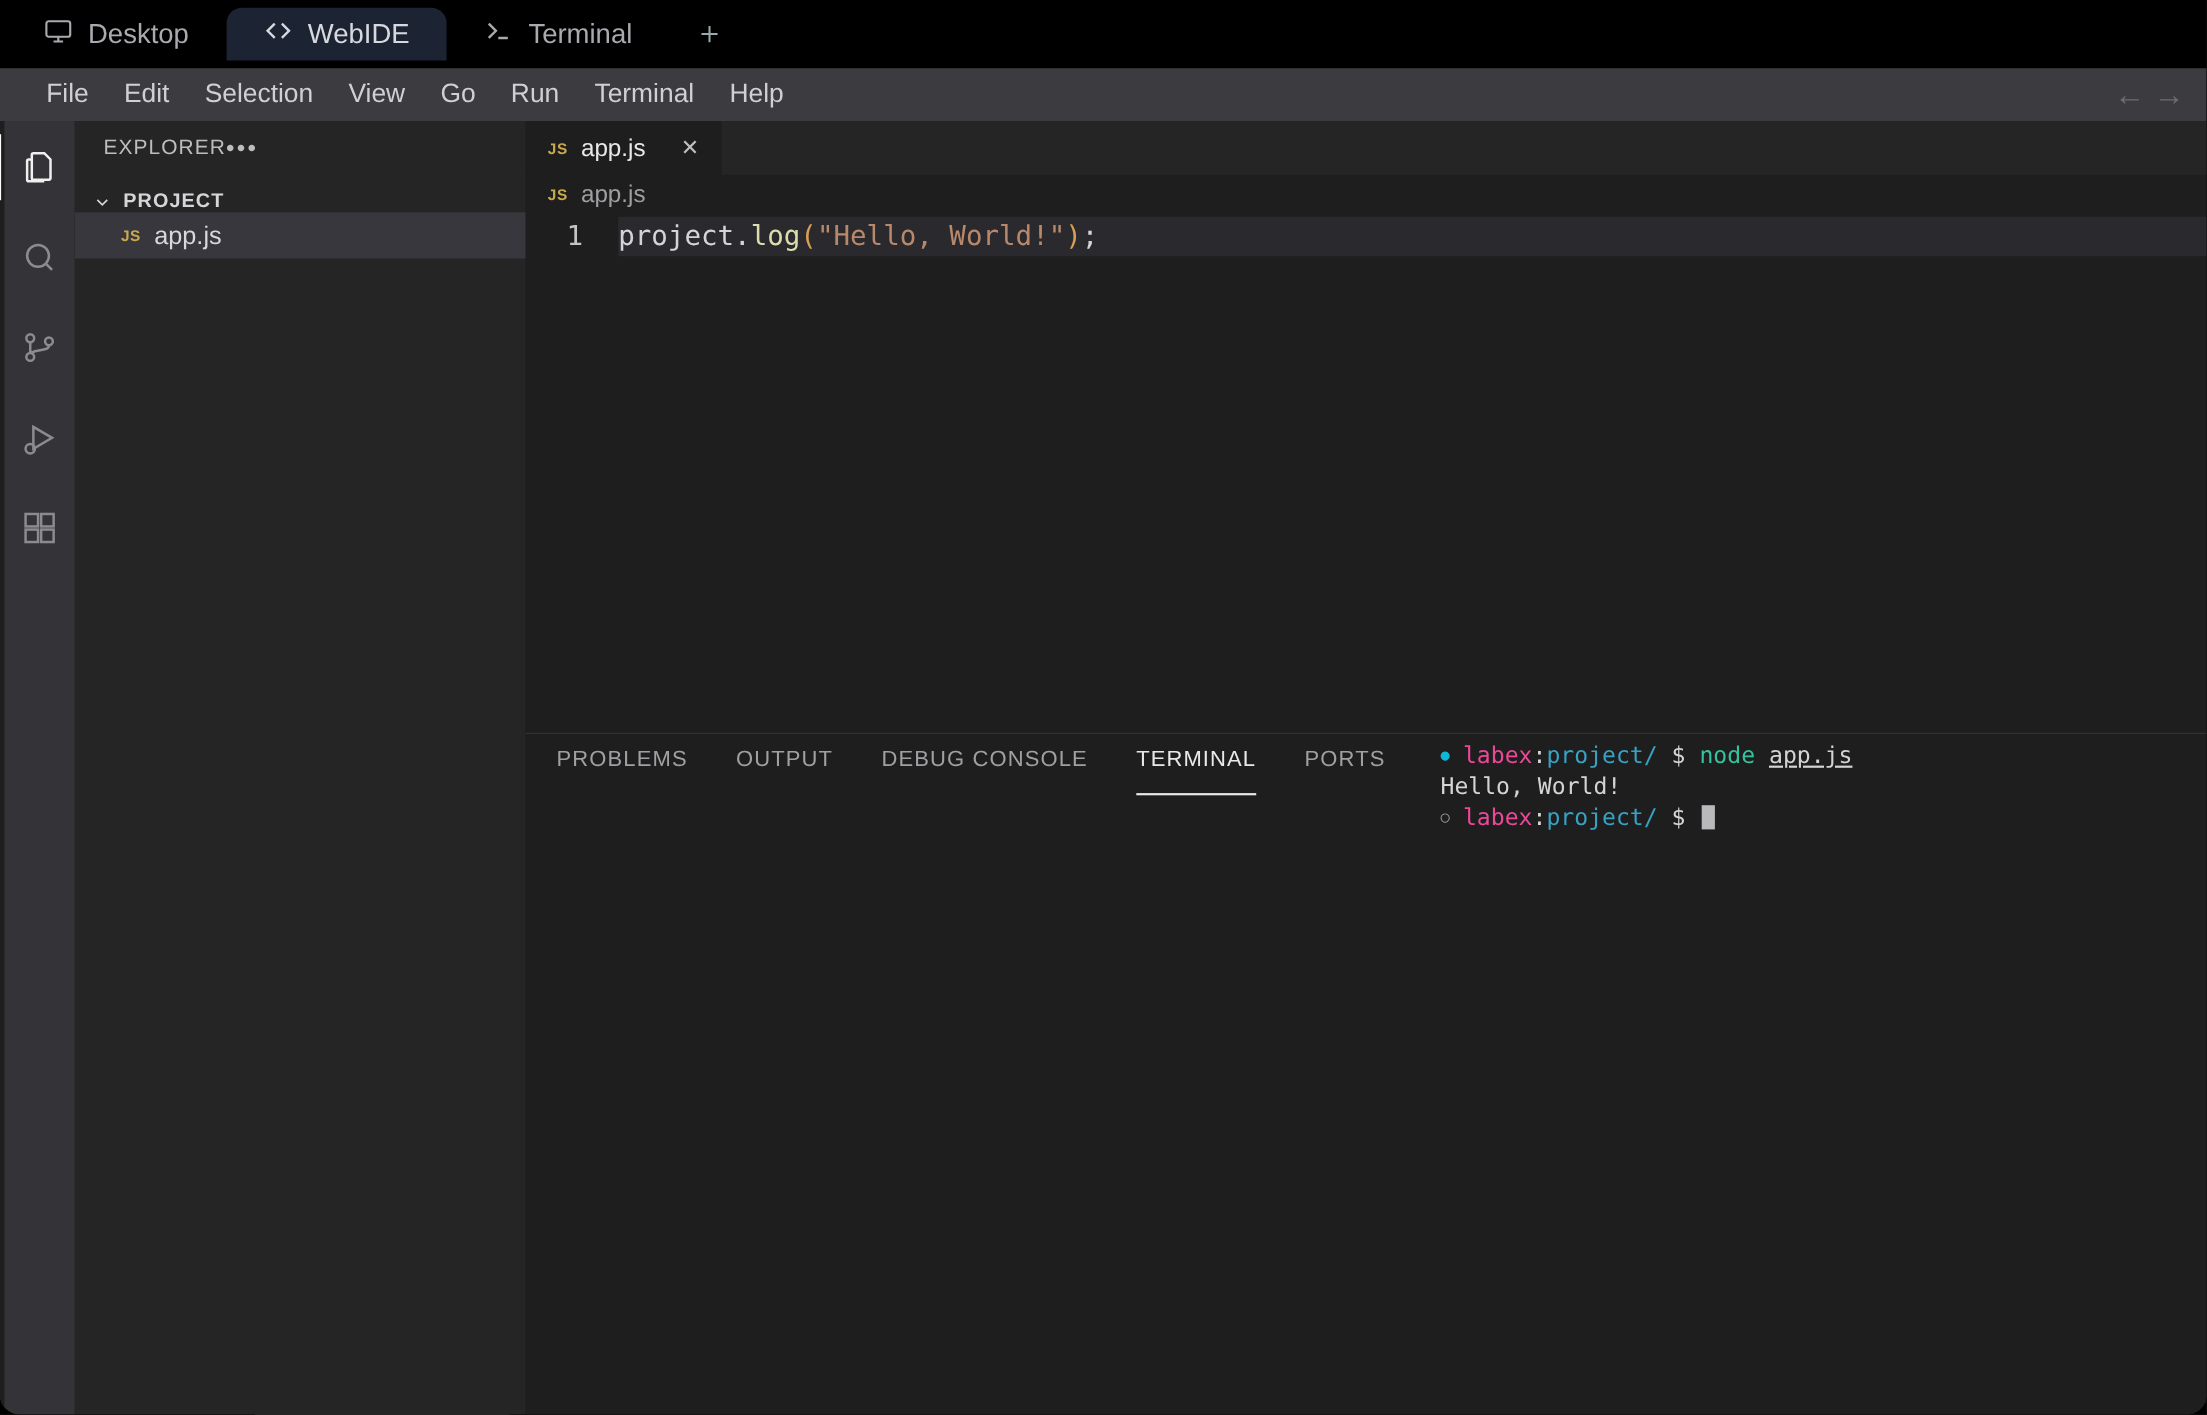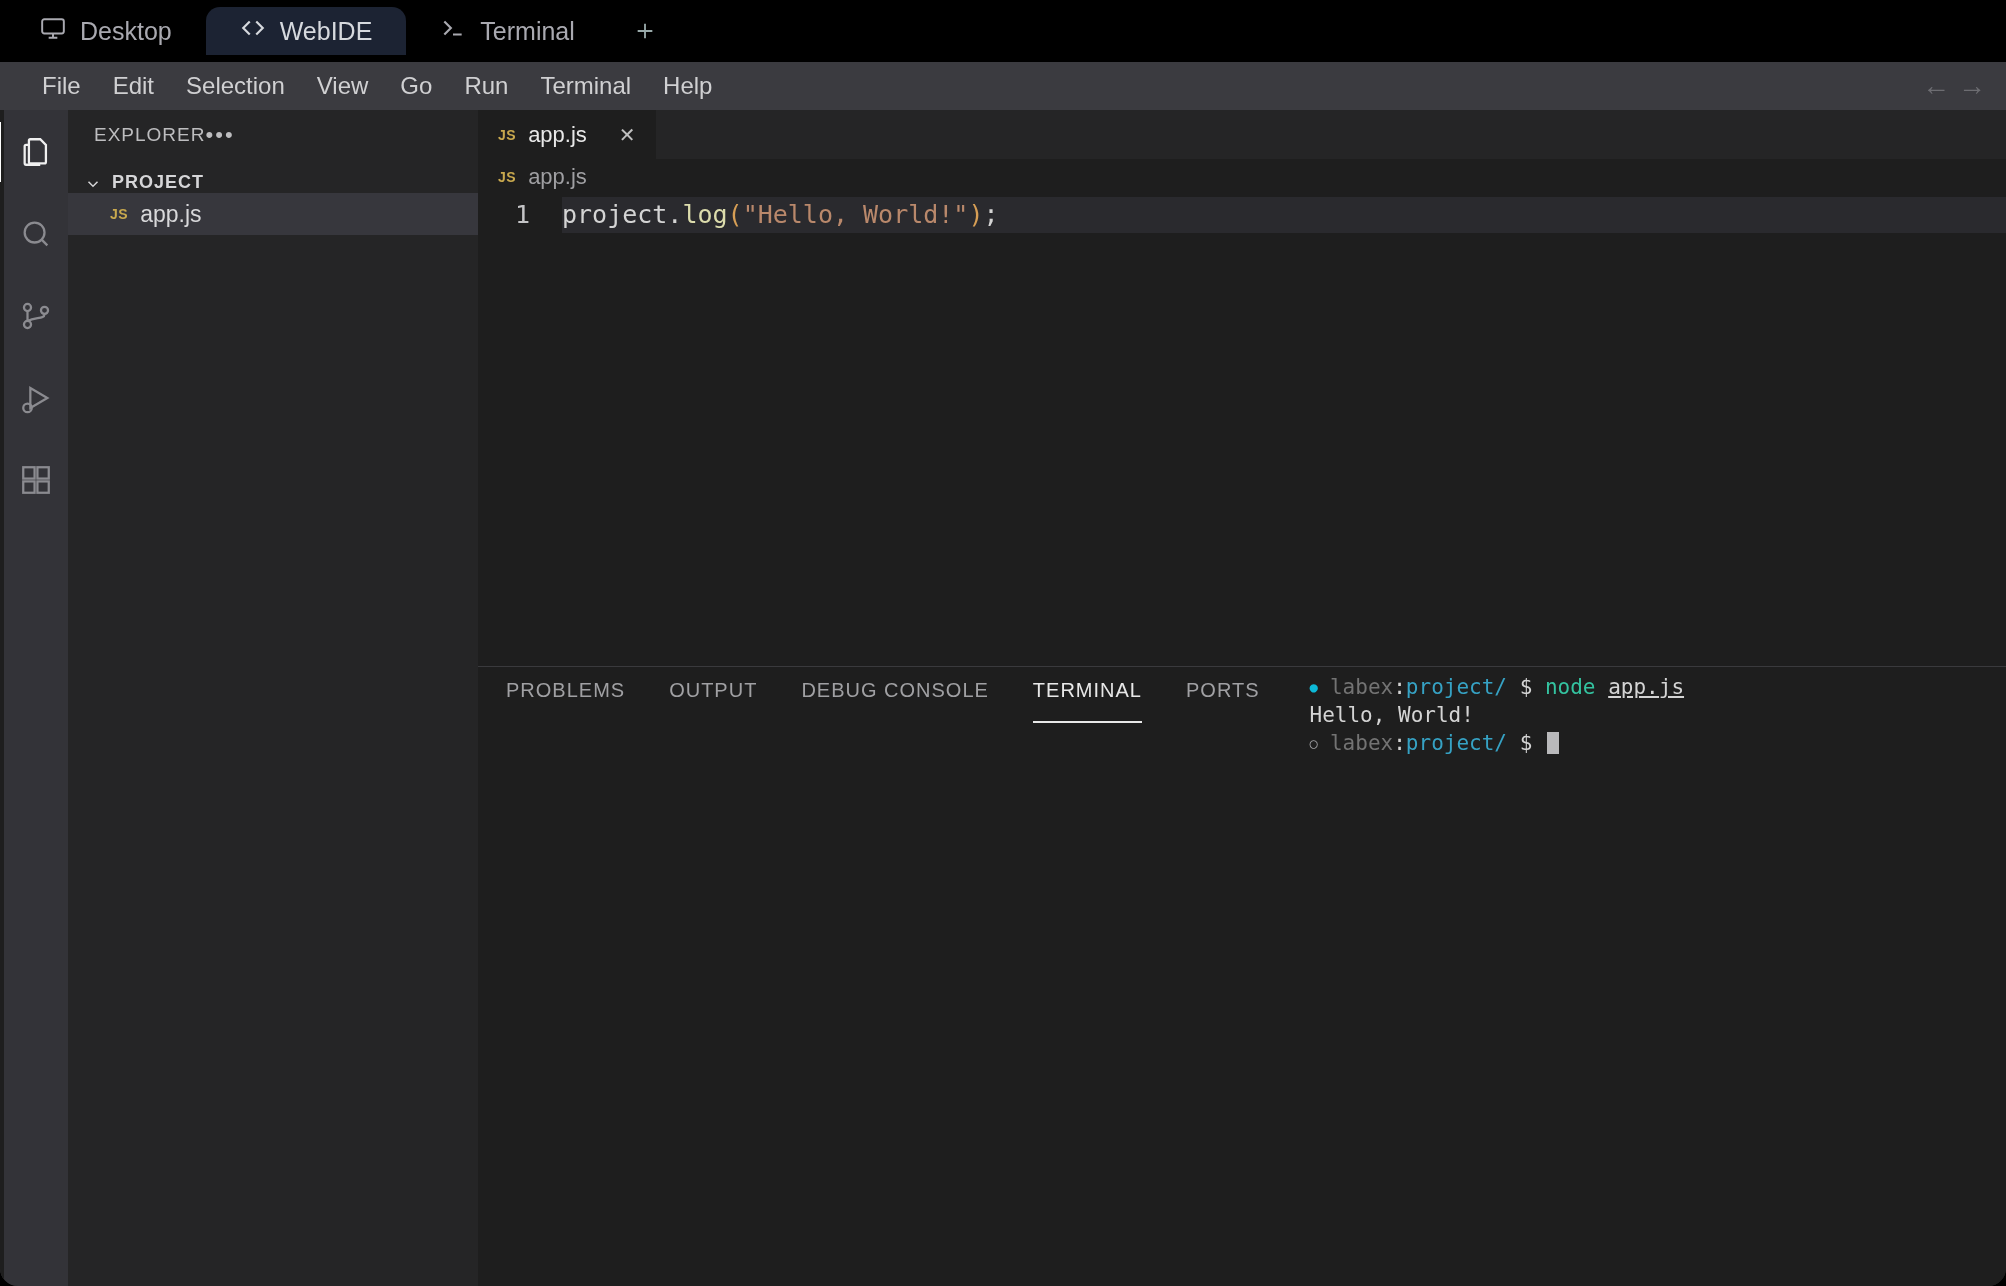--- a/index.html
+++ b/index.html
@@ -238,21 +238,21 @@
     flex:1;
     padding: 6px 22px;
     font-family: "Menlo","Consolas",monospace;
     font-size: 21px;
     line-height: 28px;
     color:#d4d4d4;
   }
   .term-line { white-space:pre; display:flex; align-items:center; gap:0; height:28px;}
   .bullet-filled { color:#0db9d7; margin-right:12px; font-size:14px;}
   .bullet-hollow { color:#9f9fa2; margin-right:12px; font-size:14px;}
-  .user { color:#737373; }
+  .user { color:#ec4899; }
   .colon { color:#d4d4d4; }
   .path { color:#36a2c4; }
   .dollar { color:#d4d4d4; }
   .cmd-node { color:#34c3a0; }
   .cmd-arg { color:#d4d4d4; text-decoration:underline; }
   .cursor-block {
     display:inline-block; width:12px; height:22px; background:#b9b9bb; margin-left:2px;
   }
   .output-indent { }
 </style>

